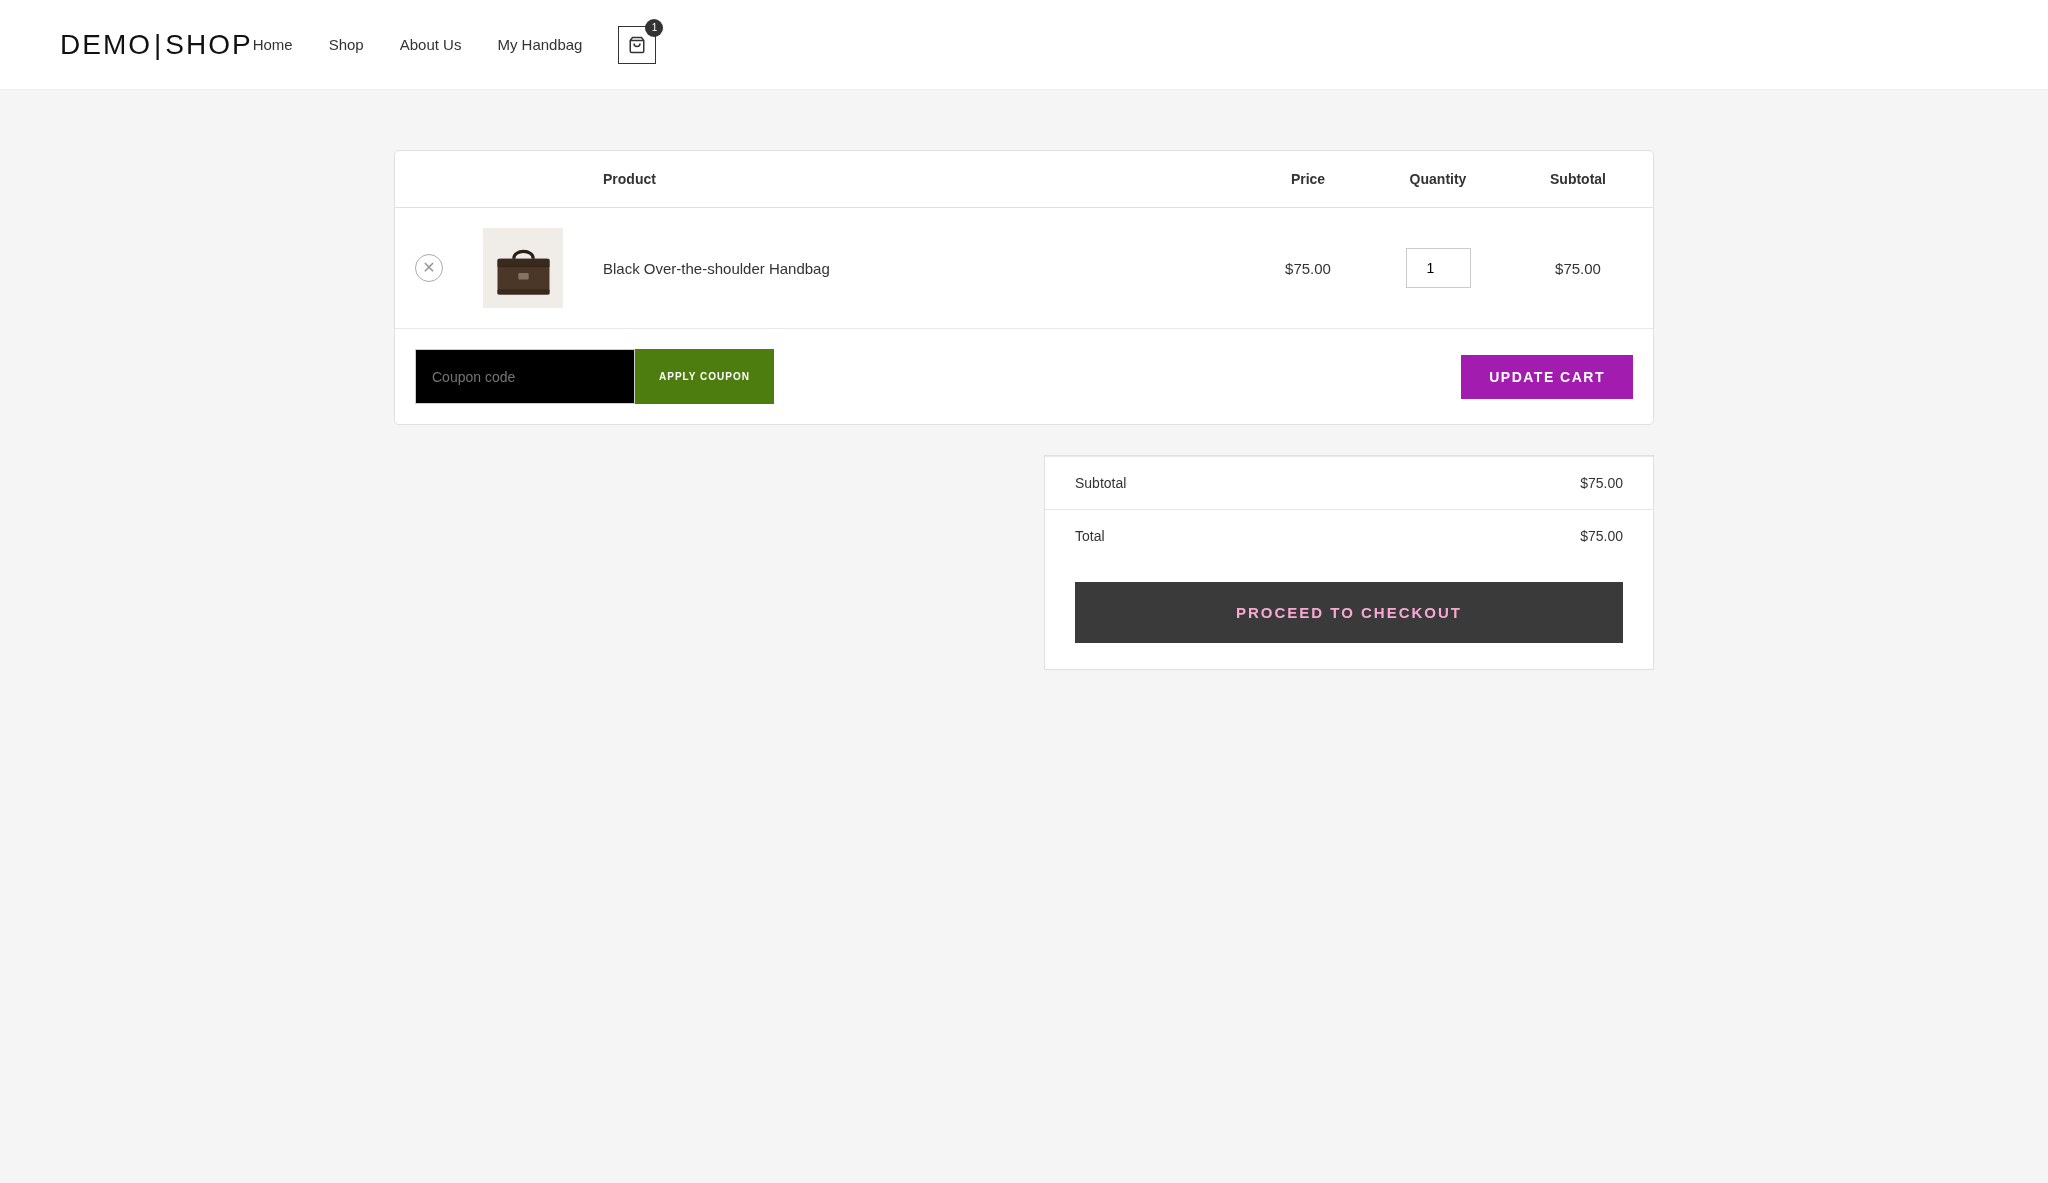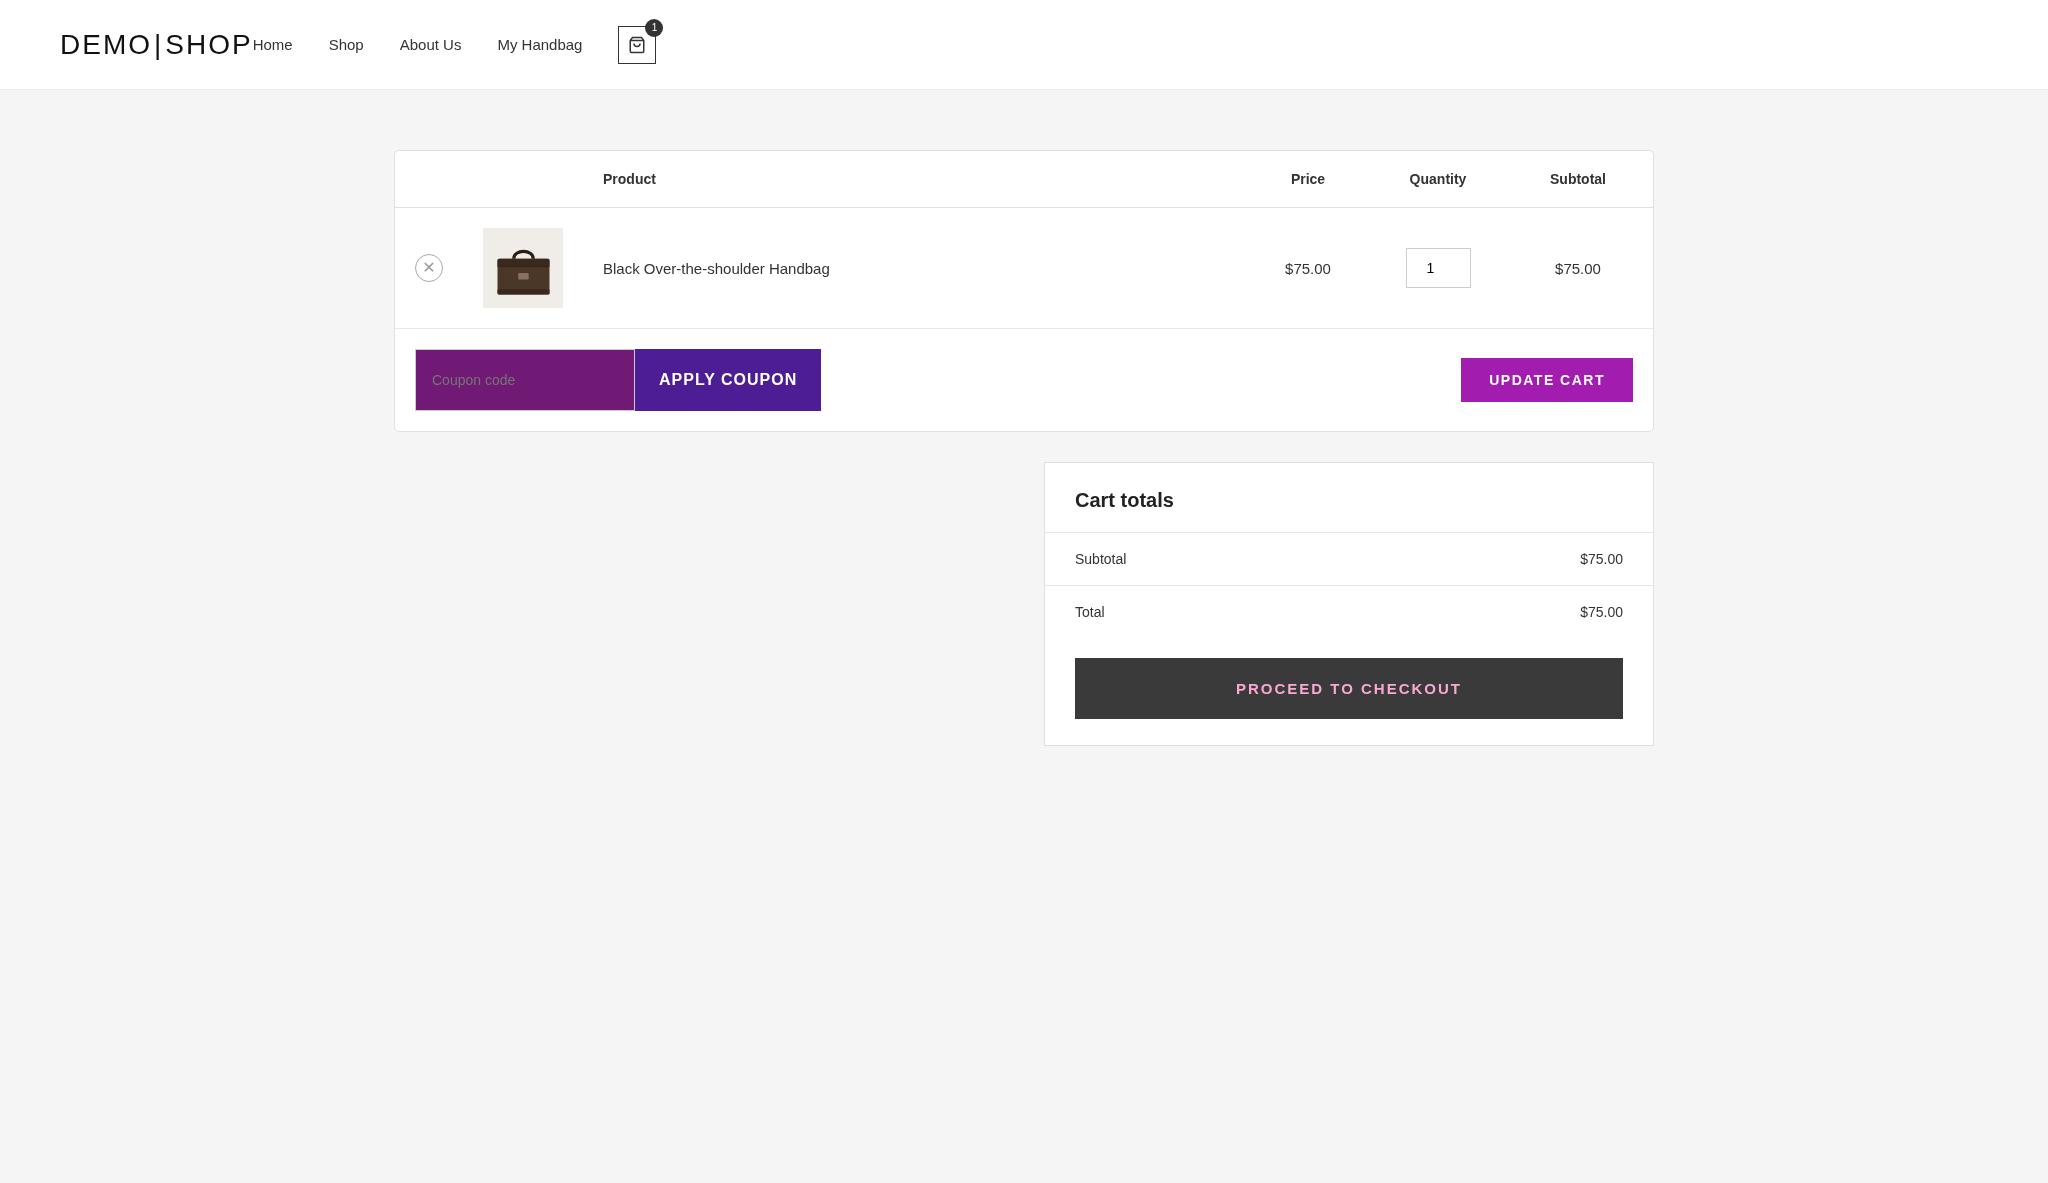--- a/index.html
+++ b/index.html
@@ -181,29 +181,29 @@
     .coupon-area {
       display: flex;
       gap: 0;
     }
     .coupon-input {
       border: 1px solid #ccc;
       padding: 10px 16px;
       font-size: 14px;
       width: 220px;
       outline: none;
-      background: #701a75;
+      background: #000000;
       color: #999;
     }
     .apply-coupon-btn {
-      background: #4c1d95;
+      background: #4d7c0f;
       color: #fff;
       border: none;
       padding: 22px 24px;
-      font-size: 16px;
+      font-size: 10px;
       font-weight: 600;
       letter-spacing: 1px;
       cursor: pointer;
       text-transform: uppercase;
     }
 
     .update-cart-btn {
       background: #a21caf;
       color: #fff;
       border: none;
@@ -334,21 +334,20 @@
       <div class="coupon-area">
         <input type="text" class="coupon-input" placeholder="Coupon code" style="">
         <button class="apply-coupon-btn">APPLY COUPON</button>
       </div>
       <button class="update-cart-btn">UPDATE CART</button>
     </div>
   </div>
 
   <div class="cart-totals-wrapper">
     <div class="cart-totals">
-      <div class="cart-totals-title">Cart totals</div>
       <div class="cart-totals-row">
         <span class="cart-totals-label">Subtotal</span>
         <span class="cart-totals-value">$75.00</span>
       </div>
       <div class="cart-totals-row">
         <span class="cart-totals-label">Total</span>
         <span class="cart-totals-value">$75.00</span>
       </div>
       <button class="proceed-btn">PROCEED TO CHECKOUT</button>
     </div>

